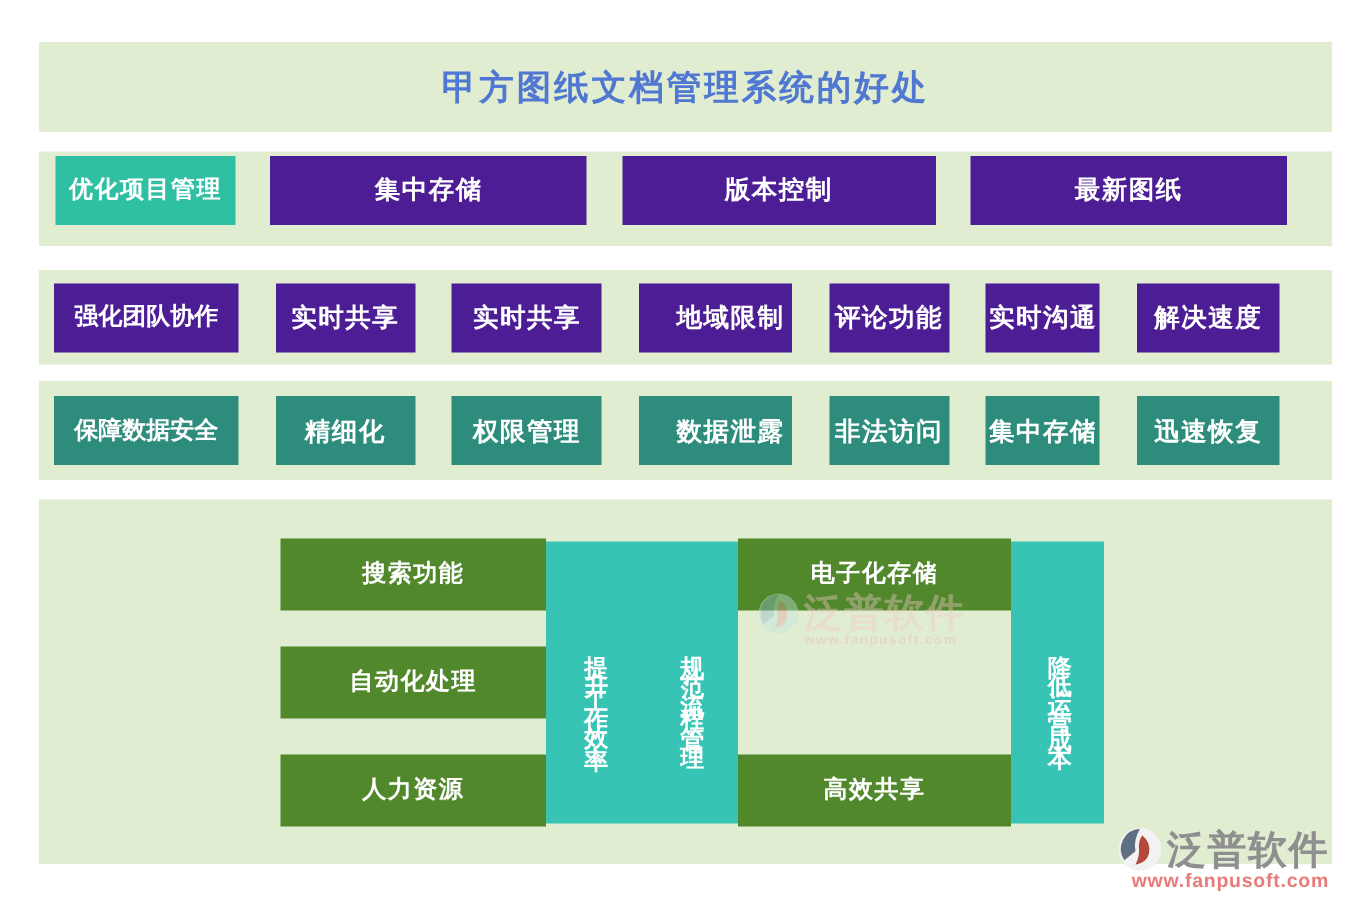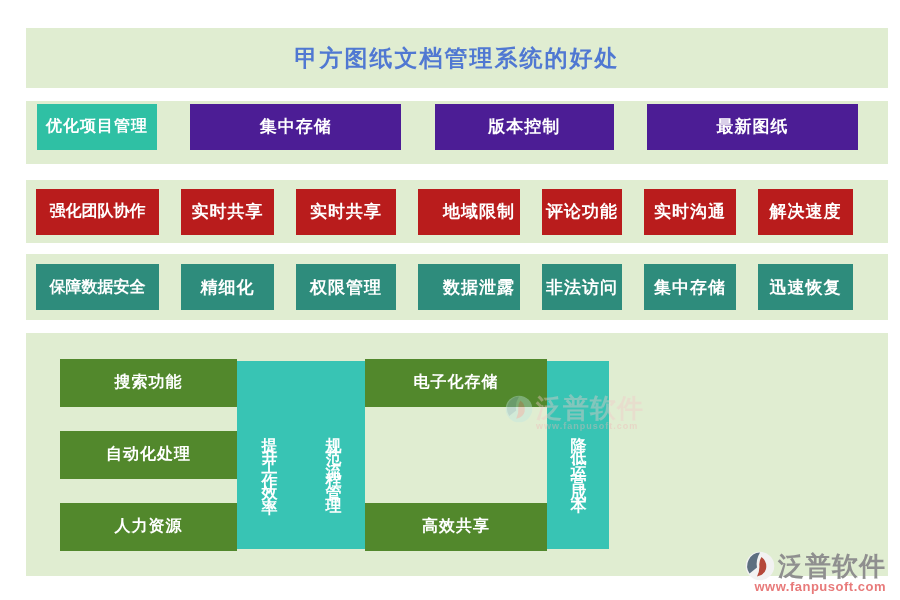--- a/index.html
+++ b/index.html
@@ -24,37 +24,37 @@
   .row2{top:180px;height:63px;padding:0 35px 0 10px;}
   .row3{top:254px;height:66px;padding:0 35px 0 10px;}
   .btn{
     display:flex;align-items:center;justify-content:center;
     color:#ffffff;font-weight:bold;font-size:17px;
     height:46px;box-sizing:border-box;text-align:center;flex:0 0 auto;
     letter-spacing:1px;
   }
   .teal-bright{background:#2fc0a4;}
   .blue-bright{background:#4c1d95;}
-  .blue-mid{background:#b91c1c;}
+  .blue-mid{background:#4c1d95;}
   .teal-dark{background:#2e8c7c;}
   .barv{background:#38c4b4;}
   .w120{width:120px;font-size:16px;}
   .w211{width:211px;}
-  .w209{width:179px;}
+  .w209{width:209px;}
   .w123{width:123px;font-size:16px;letter-spacing:0;}
   .w93{width:93px;}
   .w100{width:100px;}
   .w102{width:102px;padding-left:20px;}
   .w94{width:80px;}
-  .w92{width:92px;}
+  .w92{width:76px;}
   .w95{width:95px;}
   
   .bottom{
     top:333px;height:243px;display:flex;align-items:center;
-    justify-content:flex-start;padding:0 25px 0 34px;
+    justify-content:center;padding:0 25px 0 34px;
   }
   .col{
     display:flex;flex-direction:column;justify-content:space-between;
     height:192px;flex:0 0 auto;
   }
   .gbtn{
     display:flex;align-items:center;justify-content:center;
     height:48px;color:#fff;font-weight:bold;font-size:16px;
     background:#52882c;letter-spacing:1px;
   }

